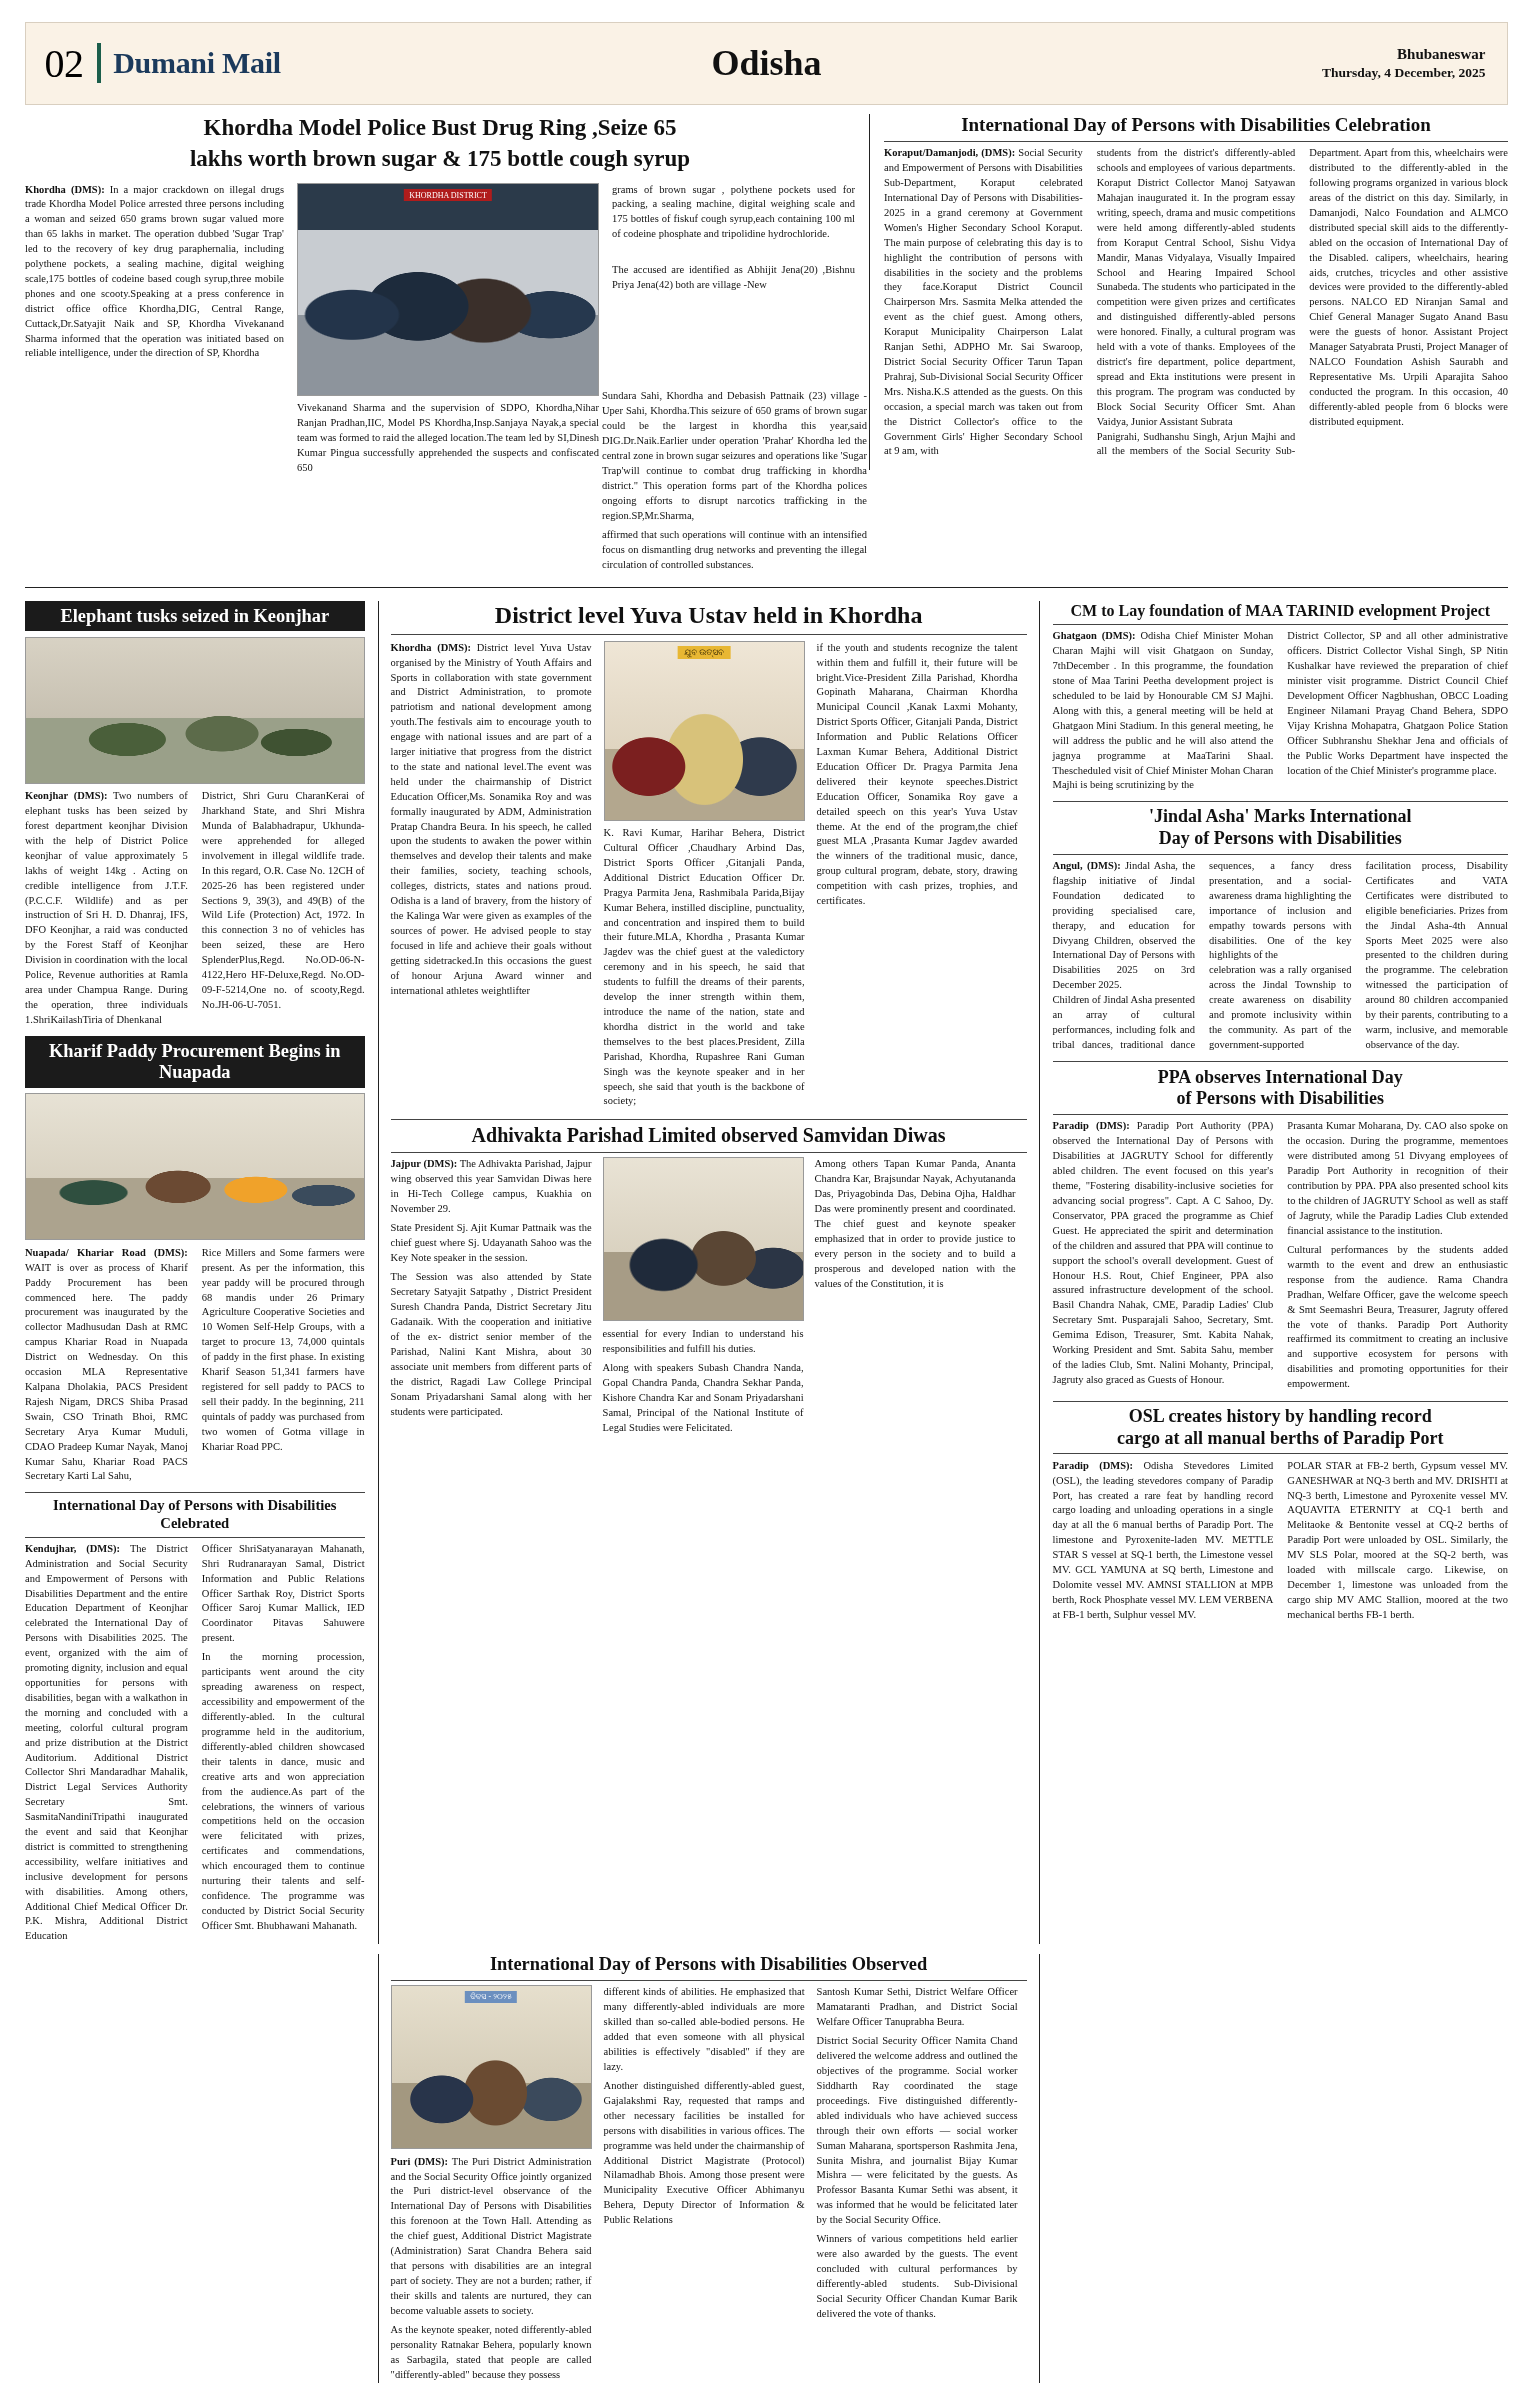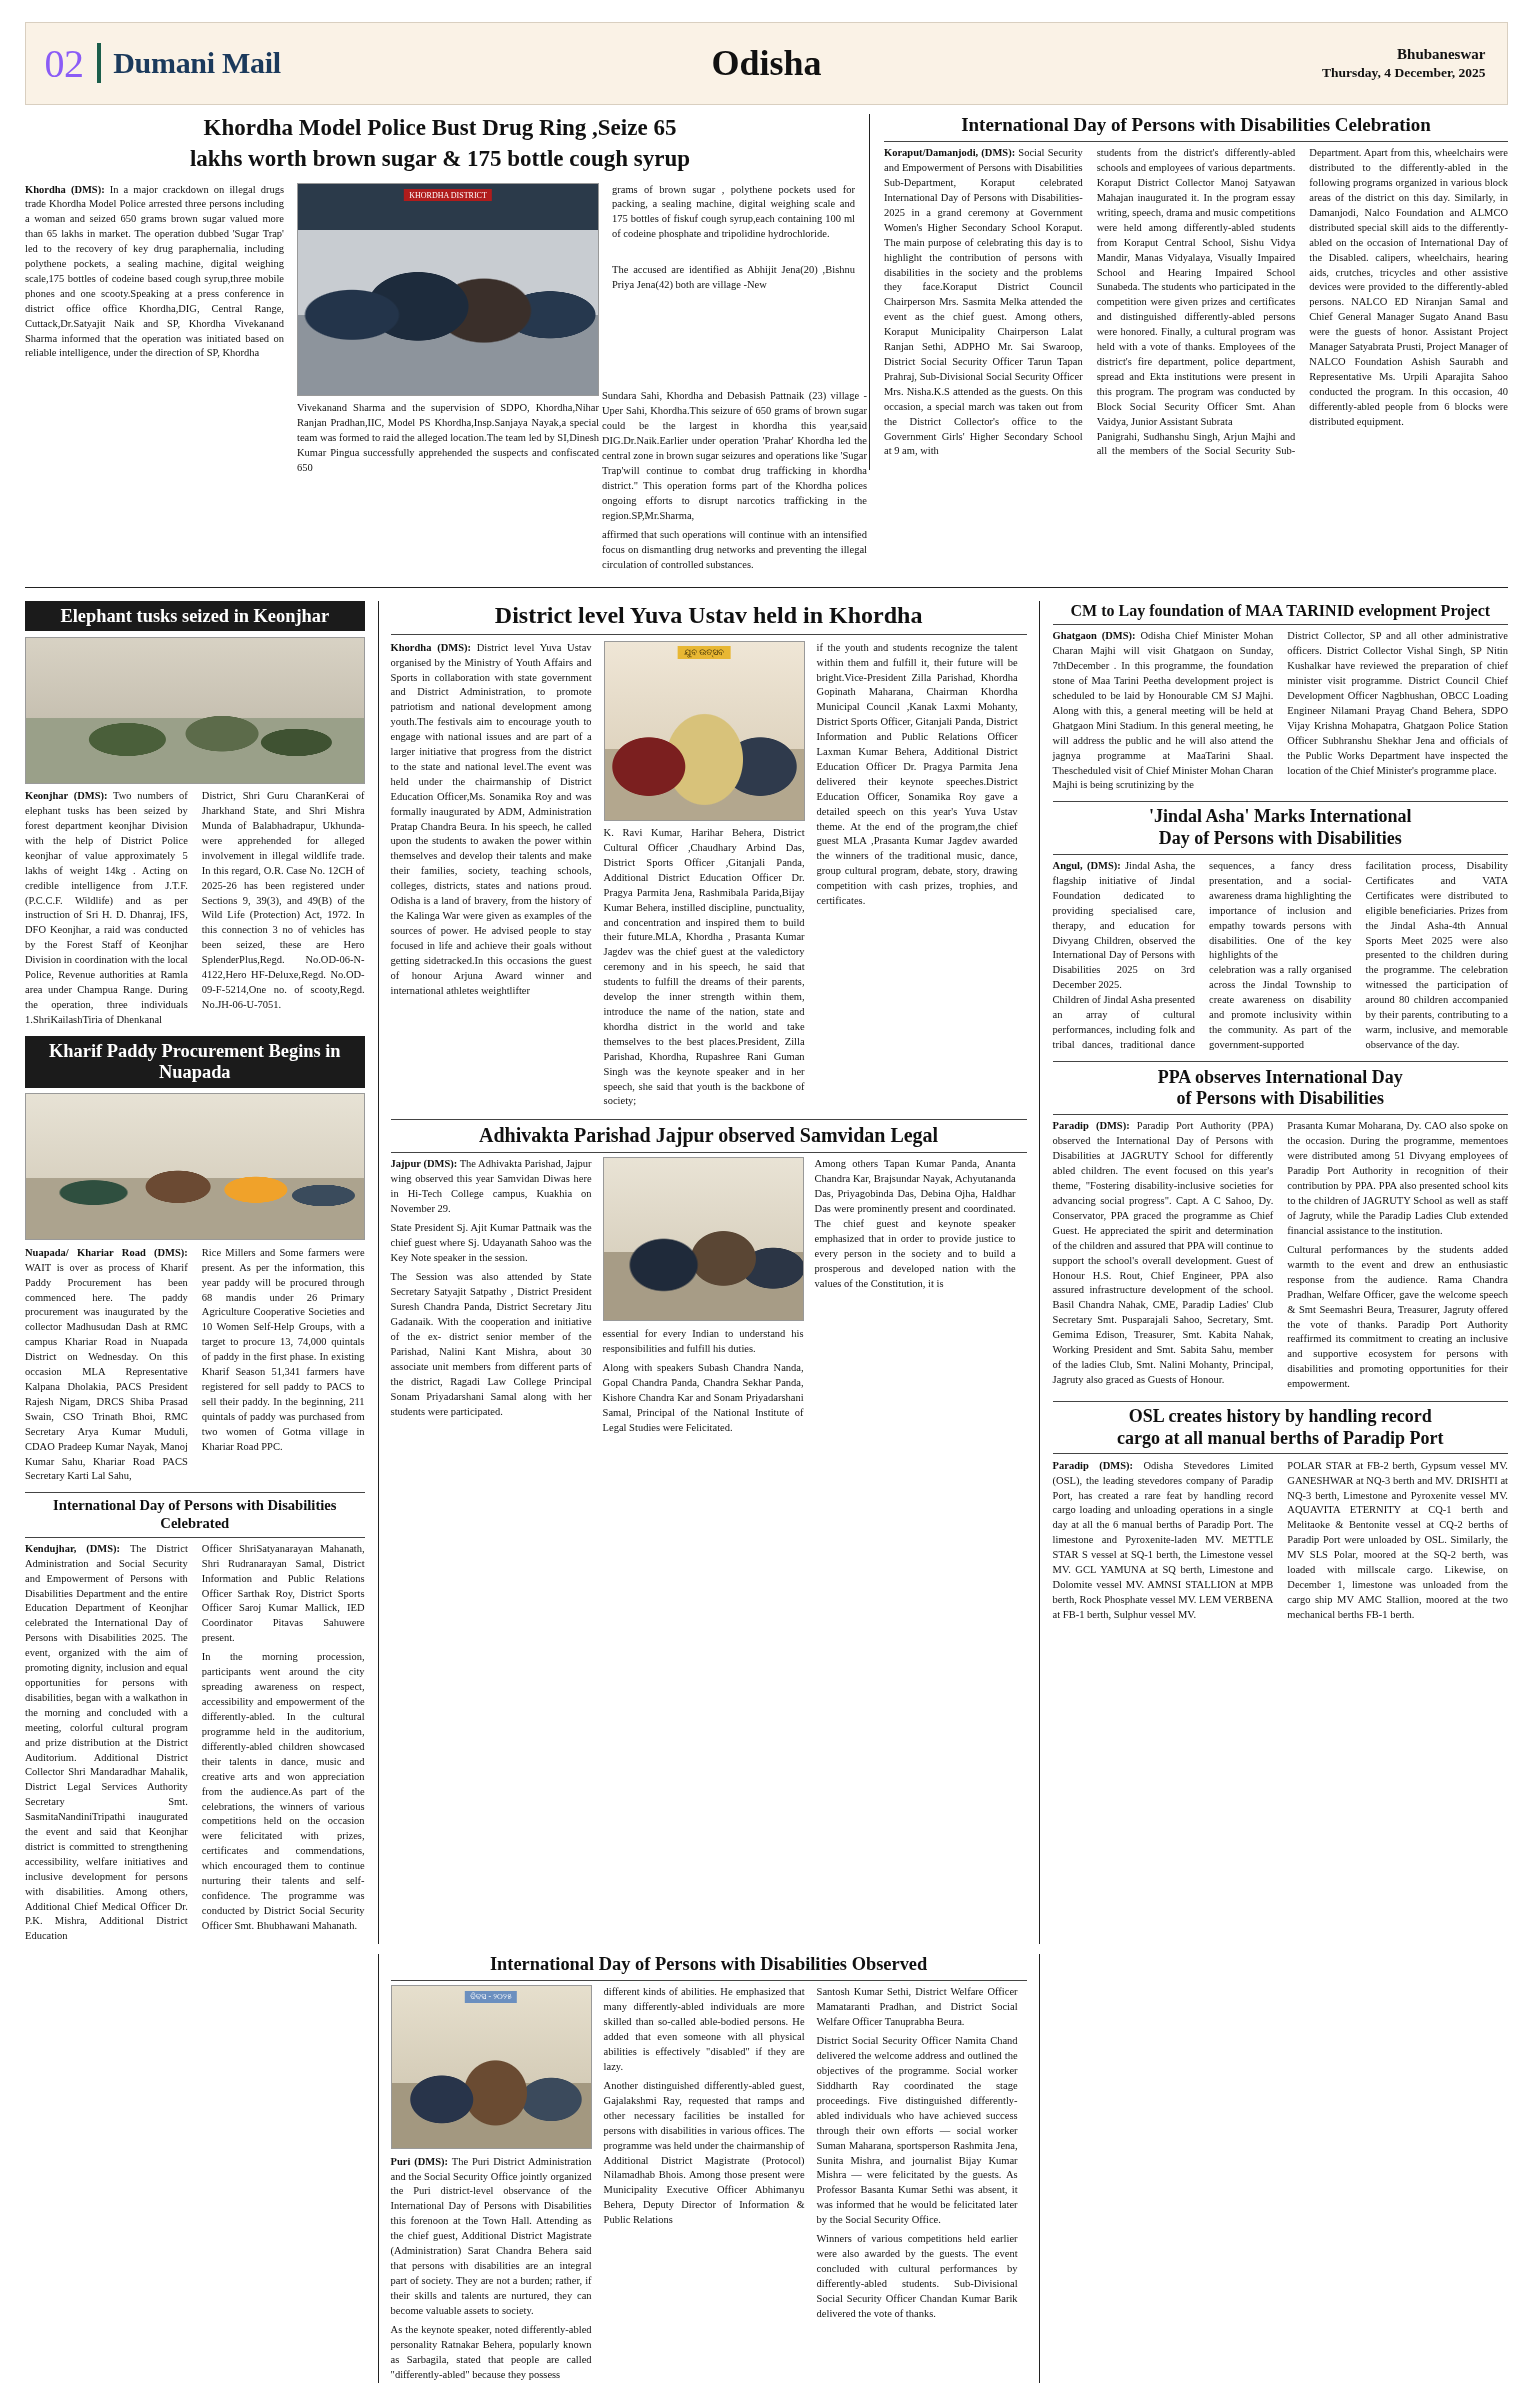--- a/index.html
+++ b/index.html
@@ -24,21 +24,21 @@
     border:0.5px solid #d9cfc0;
     height:81px;
     display:flex;
     align-items:center;
     margin-top:21.6px;
     position:relative;
   }
   .mh-pageno{
     font-family:"Liberation Serif", serif;
     font-size:40px;
-    color:#8b5cf6;
+    color:#000000;
     padding:0 14px 0 18.4px;
     letter-spacing:-0.5px;
   }
   .mh-rule{
     width:3.8px;
     height:40px;
     background:#1b5e4b;
     margin-right:12px;
   }
   .mh-brand{
@@ -291,21 +291,21 @@
             <div style="position:absolute;top:4.3px;left:50%;transform:translateX(-50%);background:#e8b733;color:#3a2a00;font-size:8.6px;padding:1.1px 6.5px;">ଯୁବ ଉତ୍ସବ</div>
           </div>
           <div class="body-col" style="margin-top:5.4px">K. Ravi Kumar, Harihar Behera, District Cultural Officer ,Chaudhary Arbind Das, District Sports Officer ,Gitanjali Panda, Additional District Education Officer Dr. Pragya Parmita Jena, Rashmibala Parida,Bijay Kumar Behera, instilled discipline, punctuality, and concentration and inspired them to build their future.MLA, Khordha , Prasanta Kumar Jagdev was the chief guest at the valedictory ceremony and in his speech, he said that students to fulfill the dreams of their parents, develop the inner strength within them, introduce the name of the nation, state and khordha district in the world and take themselves to the best places.President, Zilla Parishad, Khordha, Rupashree Rani Guman Singh was the keynote speaker and in her speech, she said that youth is the backbone of society;</div>
         </div>
         <div style="width:201px">
           <div class="body-col">if the youth and students recognize the talent within them and fulfill it, their future will be bright.Vice-President Zilla Parishad, Khordha Gopinath Maharana, Chairman Khordha Municipal Council ,Kanak Laxmi Mohanty, District Sports Officer, Gitanjali Panda, District Information and Public Relations Officer Laxman Kumar Behera, Additional District Education Officer Dr. Pragya Parmita Jena delivered their keynote speeches.District Education Officer, Sonamika Roy gave a detailed speech on this year's Yuva Ustav theme. At the end of the program,the chief guest MLA ,Prasanta Kumar Jagdev awarded the winners of the traditional music, dance, group cultural program, debate, story, drawing competition with cash prizes, trophies, and certificates.</div>
         </div>
       </div>
 
       <div class="rule-thin" style="margin-top:9.7px"></div>
-      <div class="headline" style="font-size:20px">Adhivakta Parishad Jajpur observed Samvidan Legal</div>
+      <div class="headline" style="font-size:20px">Adhivakta Parishad Limited observed Samvidan Diwas</div>
       <div class="rule-thin" style="margin-top:4.3px"></div>
 
       <div style="display:flex;gap:11px;margin-top:3px">
         <div style="width:201px">
           <div class="body-col">
             <b>Jajpur (DMS):</b>
             <span>The Adhivakta Parishad, Jajpur wing observed this year Samvidan Diwas here in Hi-Tech College campus, Kuakhia on November 29.</span>
           </div>
           <div class="body-col" style="margin-top:4.3px">State President Sj. Ajit Kumar Pattnaik was the chief guest where Sj. Udayanath Sahoo was the Key Note speaker in the session.</div>
           <div class="body-col" style="margin-top:4.3px">The Session was also attended by State Secretary Satyajit Satpathy , District President Suresh Chandra Panda, District Secretary Jitu Gadanaik. With the cooperation and initiative of the ex- district senior member of the Parishad, Nalini Kant Mishra, about 30 associate unit members from different parts of the district, Ragadi Law College Principal Sonam Priyadarshani Samal along with her students were participated.</div>

